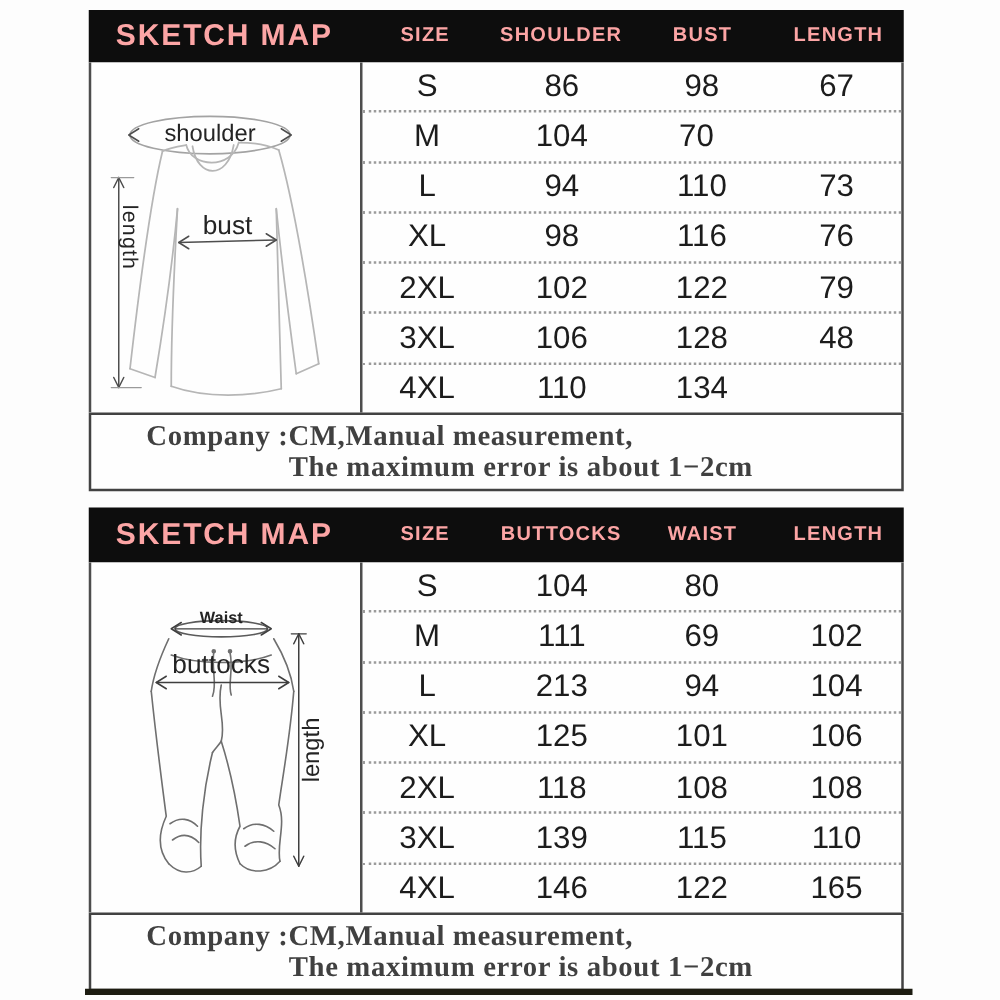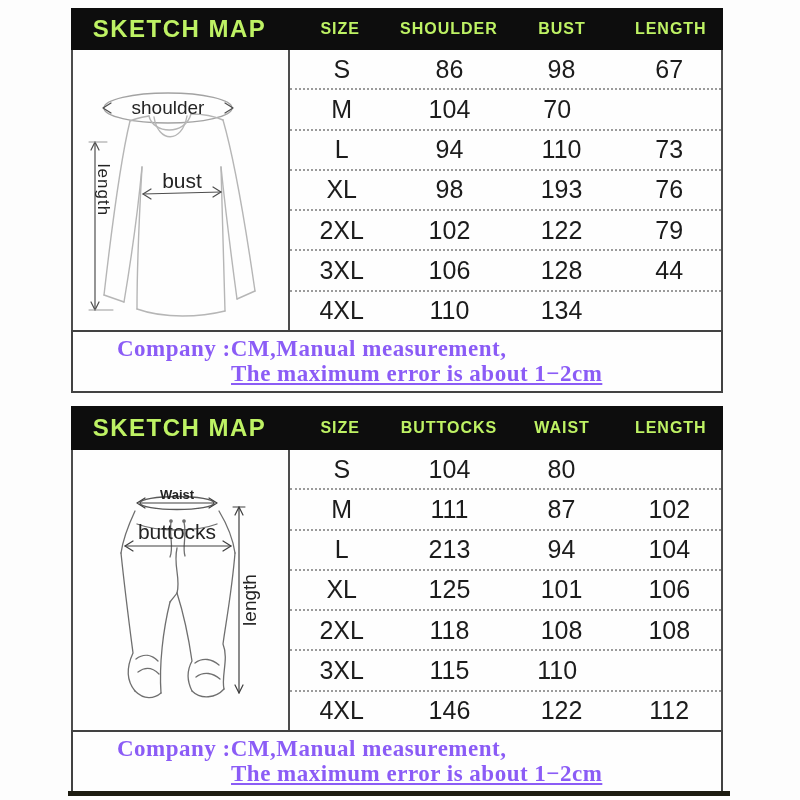--- a/index.html
+++ b/index.html
@@ -4,21 +4,21 @@
 <style>
   html,body{margin:0;padding:0;width:800px;height:800px;overflow:hidden;
     background:#fdfdfd;font-family:"Liberation Sans",sans-serif;}
   .page{position:relative;width:800px;height:800px;background:#fdfdfd;}
 
   .size-table{position:absolute;left:71px;width:652px;}
   .t1{top:8px;}
   .t2{top:406px;}
 
   
-  .header-bar{height:42px;background:#0d0d0d;color:#bef264;display:flex;align-items:center;}
+  .header-bar{height:42px;background:#0d0d0d;color:#fca5a5;display:flex;align-items:center;}
   .t2 .header-bar{height:44px;}
   .title-cell{width:217px;text-align:center;font-size:24px;font-weight:700;letter-spacing:1.5px;}
   .hcols{flex:1;display:flex;}
   .hcol{text-align:center;font-size:16px;font-weight:600;letter-spacing:1px;}
   .c0{width:24%;}.c1{width:26%;}.c2{width:26%;}.c3{width:24%;}
 
   
   .tbody{display:flex;height:280px;background:#fefefe;
     border-left:2px solid #4d4d4d;border-right:2px solid #4d4d4d;}
   .sketch-col{width:215px;border-right:2px solid #4d4d4d;position:relative;flex:none;}
@@ -34,23 +34,23 @@
   .t1 .lbl-mid{left:109px;top:131px;font-size:21px;}
   .t1 .lbl-len{left:30px;top:140px;font-size:17px;letter-spacing:1px;
     transform:translate(-50%,-50%) rotate(90deg);}
   .t2 .lbl-top{left:104px;top:44px;font-size:13px;font-weight:700;}
   .t2 .lbl-mid{left:104px;top:82px;font-size:21px;}
   .t2 .lbl-len{left:177px;top:150px;font-size:19px;
     transform:translate(-50%,-50%) rotate(-90deg);}
 
   
   .tfooter{border:2px solid #424242;background:#fefefe;padding:4px 0 5px 0;
-    font-family:"Liberation Serif",serif;font-weight:700;color:#8b5cf6;font-size:23px;}
+    font-family:"Liberation Serif",serif;font-weight:700;color:#404040;font-size:23px;}
   .fline1{margin-left:44px;line-height:25px;letter-spacing:0.5px;}
-  .fline2{margin-left:158px;line-height:25px;letter-spacing:0.5px;text-decoration:underline;}
+  .fline2{margin-left:158px;line-height:25px;letter-spacing:0.5px;}
 
   .bottom-strip{position:absolute;left:68px;top:791px;width:662px;height:5px;
     background:#1d1c11;}
 </style>
 </head>
 <body>
 
 <div class="page">
 
   <div class="size-table t1">
@@ -114,34 +114,34 @@
         </div>
         <div class="drow">
           <div class="dcell c0">L</div>
           <div class="dcell c1">94</div>
           <div class="dcell c2">110</div>
           <div class="dcell c3">73</div>
         </div>
         <div class="drow">
           <div class="dcell c0">XL</div>
           <div class="dcell c1">98</div>
-          <div class="dcell c2">193</div>
+          <div class="dcell c2">116</div>
           <div class="dcell c3">76</div>
         </div>
         <div class="drow">
           <div class="dcell c0">2XL</div>
           <div class="dcell c1">102</div>
           <div class="dcell c2">122</div>
           <div class="dcell c3">79</div>
         </div>
         <div class="drow">
           <div class="dcell c0">3XL</div>
           <div class="dcell c1">106</div>
           <div class="dcell c2">128</div>
-          <div class="dcell c3">44</div>
+          <div class="dcell c3">48</div>
         </div>
         <div class="drow">
           <div class="dcell c0">4XL</div>
           <div class="dcell c1">110</div>
           <div class="dcell c2">134</div>
         </div>
       </div>
     </div>
 
     <div class="tfooter">
@@ -206,21 +206,21 @@
 
       <div class="data-col">
         <div class="drow">
           <div class="dcell c0">S</div>
           <div class="dcell c1">104</div>
           <div class="dcell c2">80</div>
         </div>
         <div class="drow">
           <div class="dcell c0">M</div>
           <div class="dcell c1">111</div>
-          <div class="dcell c2">87</div>
+          <div class="dcell c2">69</div>
           <div class="dcell c3">102</div>
         </div>
         <div class="drow">
           <div class="dcell c0">L</div>
           <div class="dcell c1">213</div>
           <div class="dcell c2">94</div>
           <div class="dcell c3">104</div>
         </div>
         <div class="drow">
           <div class="dcell c0">XL</div>
@@ -229,28 +229,29 @@
           <div class="dcell c3">106</div>
         </div>
         <div class="drow">
           <div class="dcell c0">2XL</div>
           <div class="dcell c1">118</div>
           <div class="dcell c2">108</div>
           <div class="dcell c3">108</div>
         </div>
         <div class="drow">
           <div class="dcell c0">3XL</div>
+          <div class="dcell c1">139</div>
           <div class="dcell c2">115</div>
           <div class="dcell c3">110</div>
         </div>
         <div class="drow">
           <div class="dcell c0">4XL</div>
           <div class="dcell c1">146</div>
           <div class="dcell c2">122</div>
-          <div class="dcell c3">112</div>
+          <div class="dcell c3">165</div>
         </div>
       </div>
     </div>
 
     <div class="tfooter">
       <div class="fline1">Company :CM,Manual measurement,</div>
       <div class="fline2">The maximum error is about 1−2cm</div>
     </div>
   </div>
 

